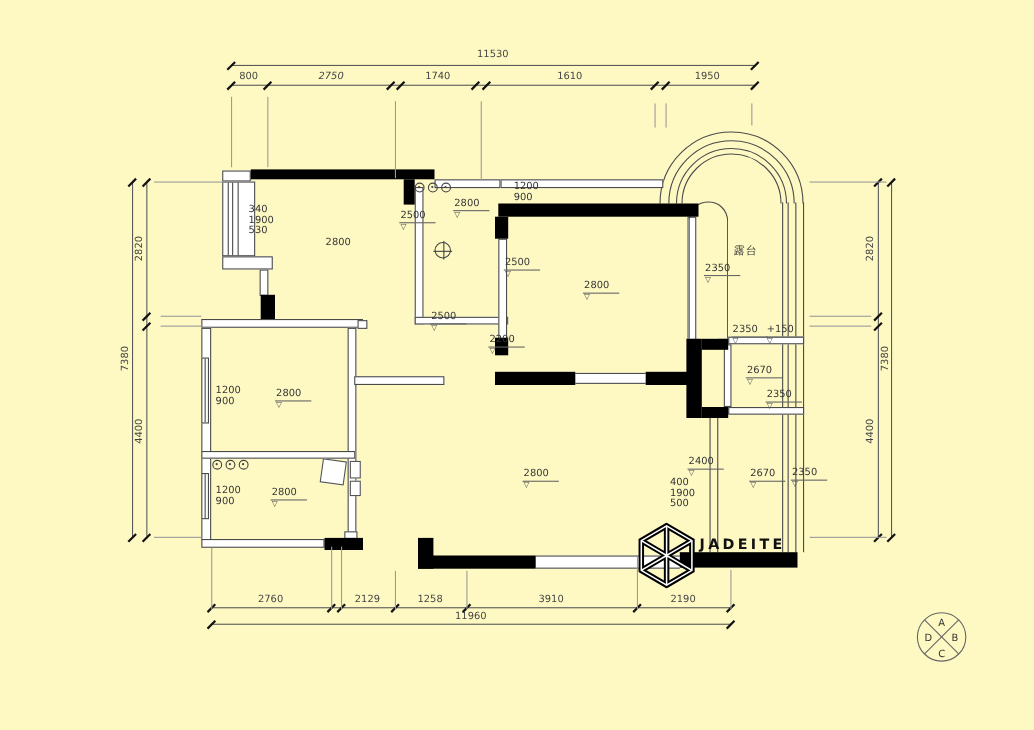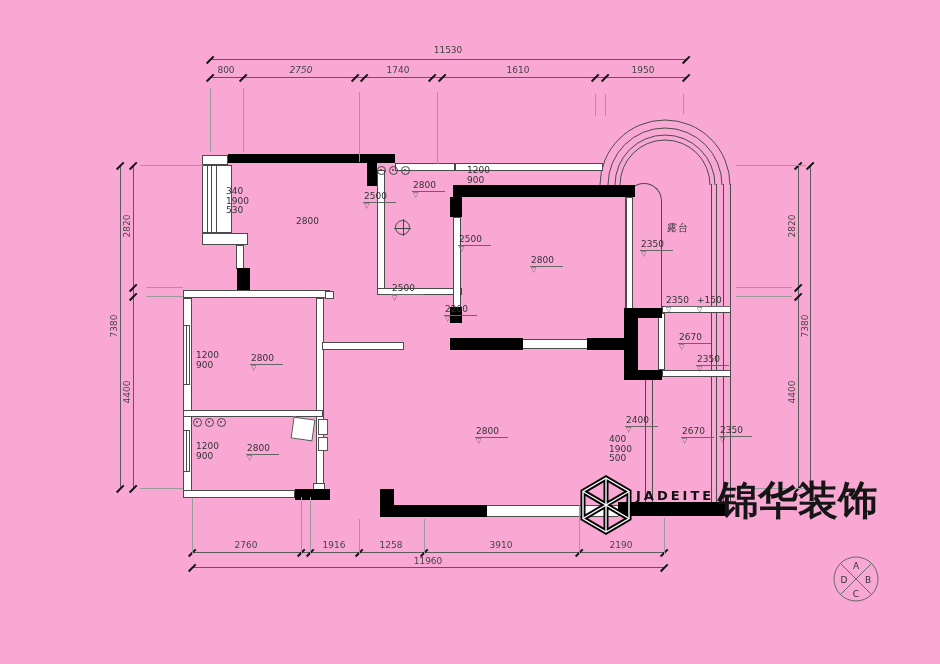--- a/index.html
+++ b/index.html
@@ -1,16 +1,16 @@
 <!DOCTYPE html>
 <html><head>
 <meta charset="utf-8">
 <style>
   html,body{margin:0;padding:0;background:#fff;}
-  #plan{position:relative;width:940px;height:664px;background:#f9a8d4;overflow:hidden;
+  #plan{position:relative;width:940px;height:664px;background:#fef9c3;overflow:hidden;
         font-family:"DejaVu Sans",sans-serif;}
   
   .bw{position:absolute;background:#000;}
   .tw{position:absolute;background:#fff;border:1px solid #4a4a4a;box-sizing:border-box;}
   .tw.hb{border-left:none;border-right:none;}
   .tw.arcdoor{border-bottom:none;border-radius:18px 18px 0 0;background:none;}
   .ln{position:absolute;background:#4a4a4a;width:1px;height:1px;}
   .xln{position:absolute;background:#9b9b9b;width:1px;height:1px;}
   
   .dline{position:absolute;background:#5a5a5a;width:1px;height:1px;}
@@ -179,21 +179,21 @@
       <div class="xln" style="left: 736px; top: 287px; width: 56px; height: 1px;"></div>
       <div class="xln" style="left: 736px; top: 296px; width: 56px; height: 1px;"></div>
       <div class="xln" style="left: 736px; top: 488px; width: 70px; height: 1px;"></div>
       <div class="dimtext" style="left: 448px; top: 50px;">11530</div>
       <div class="dimtext" style="left: 226px; top: 70px;">800</div>
       <div class="dimtext" style="left: 301px; top: 70px; font-style: italic;">2750</div>
       <div class="dimtext" style="left: 398px; top: 70px;">1740</div>
       <div class="dimtext" style="left: 518px; top: 70px;">1610</div>
       <div class="dimtext" style="left: 643px; top: 70px;">1950</div>
       <div class="dimtext" style="left: 246px; top: 545px;">2760</div>
-      <div class="dimtext" style="left: 334px; top: 545px;">1916</div>
+      <div class="dimtext" style="left: 334px; top: 545px;">2129</div>
       <div class="dimtext" style="left: 391px; top: 545px;">1258</div>
       <div class="dimtext" style="left: 501px; top: 545px;">3910</div>
       <div class="dimtext" style="left: 621px; top: 545px;">2190</div>
       <div class="dimtext" style="left: 428px; top: 561px;">11960</div>
       <div class="dimtext rot" style="left: 127px; top: 226px;">2820</div>
       <div class="dimtext rot" style="left: 114px; top: 326px;">7380</div>
       <div class="dimtext rot" style="left: 127px; top: 392px;">4400</div>
       <div class="dimtext rot" style="left: 792px; top: 226px;">2820</div>
       <div class="dimtext rot" style="left: 805px; top: 326px;">7380</div>
       <div class="dimtext rot" style="left: 792px; top: 392px;">4400</div>
@@ -302,21 +302,20 @@
       <div class="drain" style="left: 395px; top: 220px;"></div>
     </div>
 
   <svg style="left:576px;top:475px;" width="60" height="60" viewBox="0 0 60 60">
     <polygon points="30,3 53,16.5 53,43.5 30,57 7,43.5 7,16.5" fill="none" stroke="#000" stroke-width="5"></polygon>
     <path d="M30 3 L30 30 L53 16.5 M30 30 L53 43.5 M30 30 L30 57 M30 30 L7 43.5 M30 30 L7 16.5" fill="none" stroke="#000" stroke-width="5"></path>
     <polygon points="30,3 53,16.5 53,43.5 30,57 7,43.5 7,16.5" fill="none" stroke="#fff" stroke-width="1.4"></polygon>
     <path d="M30 3 L30 30 L53 16.5 M30 30 L53 43.5 M30 30 L30 57 M30 30 L7 43.5 M30 30 L7 16.5" fill="none" stroke="#fff" stroke-width="1.4"></path>
   </svg>
   <div class="brand-en">JADEITE</div>
-  <div class="brand-cn">锦华装饰</div>
 
   <svg style="left:831px;top:554px;" width="50" height="50" viewBox="0 0 50 50">
     <circle cx="25" cy="25" r="22" fill="none" stroke="#666" stroke-width="1"></circle>
     <line x1="9.5" y1="9.5" x2="40.5" y2="40.5" stroke="#666" stroke-width="1"></line>
     <line x1="40.5" y1="9.5" x2="9.5" y2="40.5" stroke="#666" stroke-width="1"></line>
     <text x="25" y="15" text-anchor="middle" font-size="9" fill="#333">A</text>
     <text x="37" y="28.5" text-anchor="middle" font-size="9" fill="#333">B</text>
     <text x="25" y="43" text-anchor="middle" font-size="9" fill="#333">C</text>
     <text x="13" y="28.5" text-anchor="middle" font-size="9" fill="#333">D</text>
   </svg>

